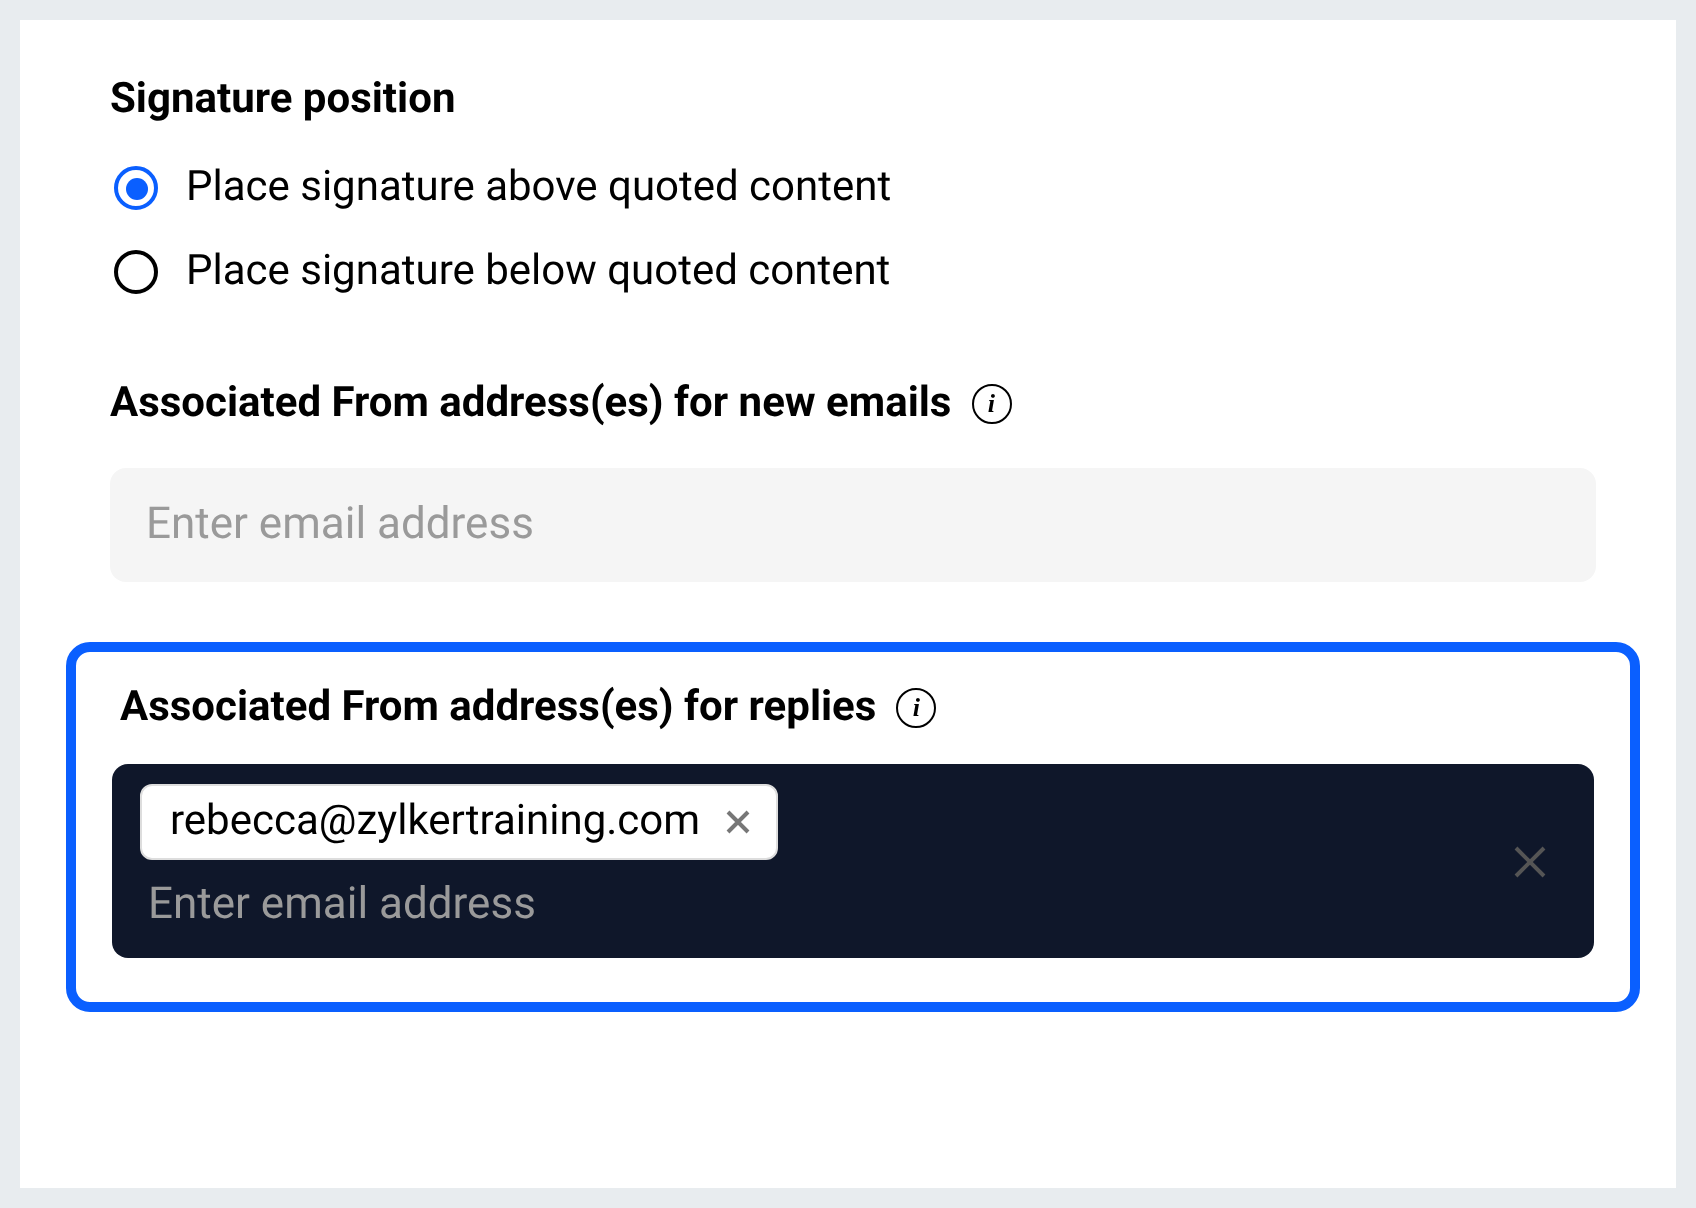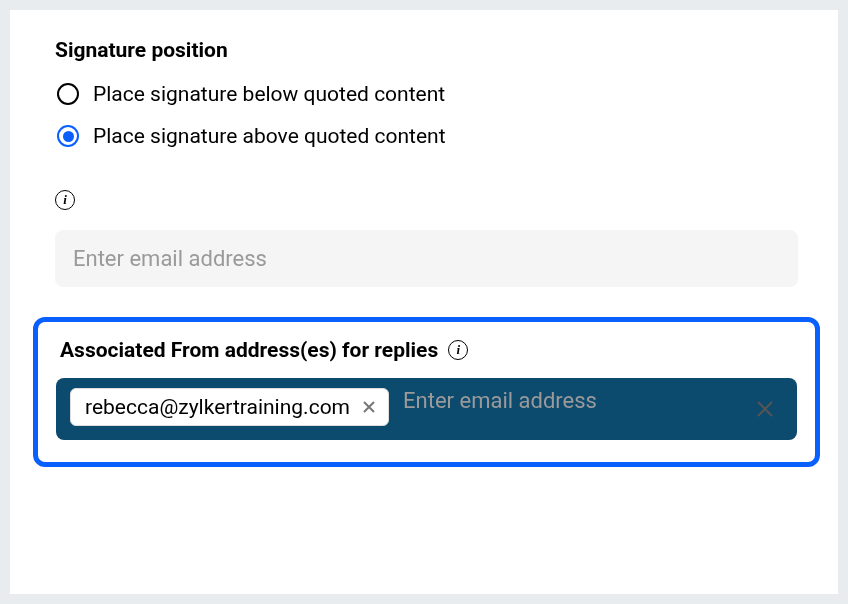--- a/index.html
+++ b/index.html
@@ -100,26 +100,26 @@
       padding: 16px 18px 22px 18px;
       margin-left: -22px;
       margin-right: -22px;
       margin-top: 16px;
     }
     .highlight-box .section-title {
       margin-bottom: 16px;
       padding-left: 4px;
     }
     .tag-input-box {
-      background: #0c4a6e;
+      background: #0f172a;
       border-radius: 8px;
       padding: 10px 14px 14px 14px;
       position: relative;
       display: flex;
-      flex-direction: row;
+      flex-direction: column;
       gap: 10px;
     }
     .tag-row {
       display: flex;
       align-items: center;
     }
     .tag {
       background: #ffffff;
       border: 1px solid #ddd;
       border-radius: 6px;
@@ -174,32 +174,33 @@
 <body>
 
 <div class="panel">
 
   <div class="section-title">
     <span>Signature position</span>
   </div>
 
   <div class="radio-group">
     <div class="radio-row">
-      <span class="radio-outer unselected"></span>
-      <span class="radio-label">Place signature below quoted content</span>
-    </div>
-    <div class="radio-row">
       <span class="radio-outer selected">
         <span class="radio-inner"></span>
       </span>
       <span class="radio-label">Place signature above quoted content</span>
     </div>
+    <div class="radio-row">
+      <span class="radio-outer unselected"></span>
+      <span class="radio-label">Place signature below quoted content</span>
+    </div>
   </div>
 
   <div class="section-title">
+    <span>Associated From address(es) for new emails</span>
     <span class="info-icon">i</span>
   </div>
 
   <div class="input-box">
     <span class="input-placeholder">Enter email address</span>
   </div>
 
   <div class="highlight-box">
     <div class="section-title">
       <span>Associated From address(es) for replies</span>

